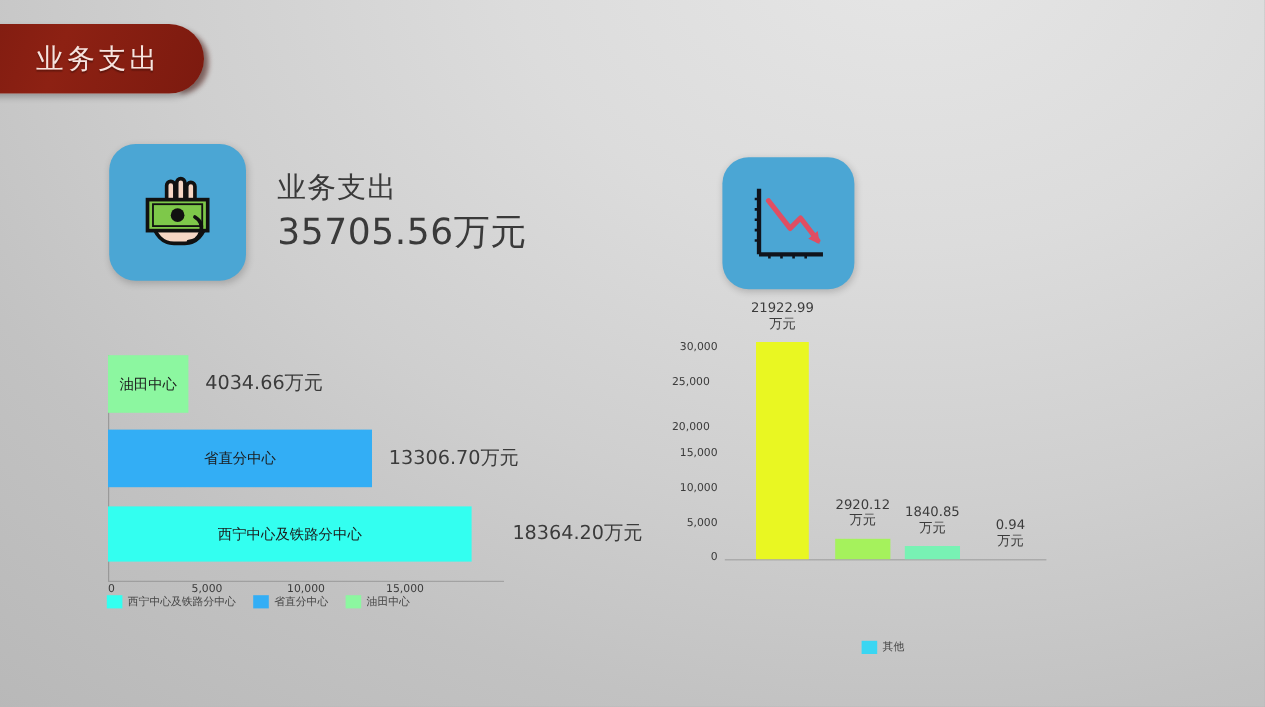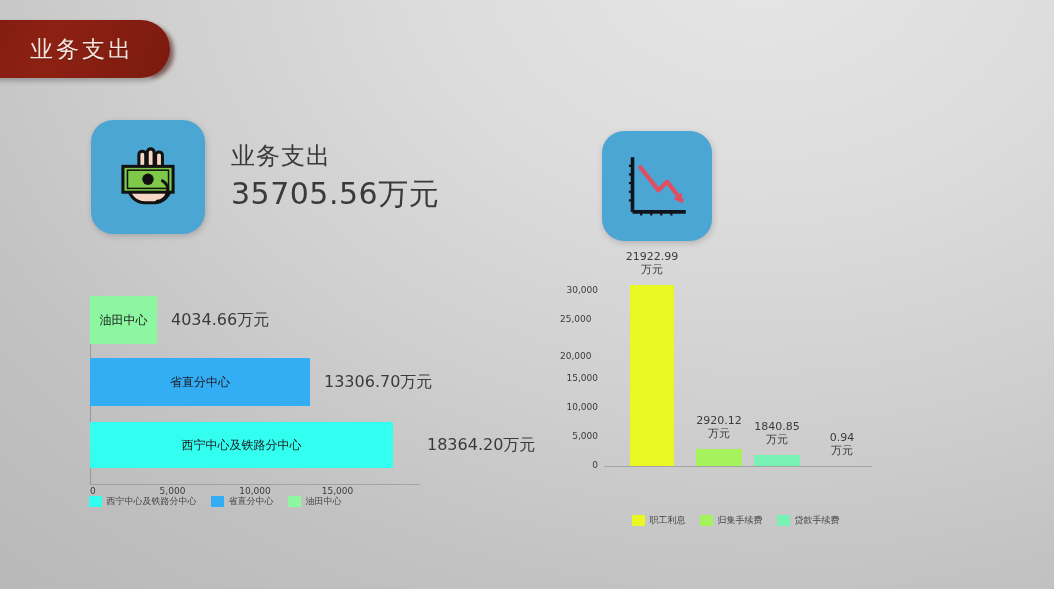--- a/index.html
+++ b/index.html
@@ -332,29 +332,21 @@
         </div>
         <div class="vbar-lbl" style="left: 182px; width: 70px; top: 156px;">
           <div>1840.85</div>
           <div>万元</div>
         </div>
         <div class="vbar-lbl" style="left: 248px; width: 68px; top: 167px;">
           <div>0.94</div>
           <div>万元</div>
         </div>
       </div>
-    <div class="legend-row" id="vbar-legend-1" style="left:38px; top:249px; width:275px;">
+    <div class="legend-row" id="vbar-legend-2" style="left:38px; top:268px; width:275px;">
         <div class="legend-item">
-          <span class="swatch" style="background: rgb(233, 247, 34);"></span>
-          <span>职工利息</span>
-        </div>
-        <div class="legend-item">
-          <span class="swatch" style="background: rgb(165, 242, 92);"></span>
-          <span>归集手续费</span>
-        </div>
-        <div class="legend-item">
-          <span class="swatch" style="background: rgb(120, 242, 180);"></span>
-          <span>贷款手续费</span>
+          <span class="swatch" style="background: rgb(58, 214, 242);"></span>
+          <span>其他</span>
         </div>
       </div>
   </div>
 
 </div>
 
 </body></html>

